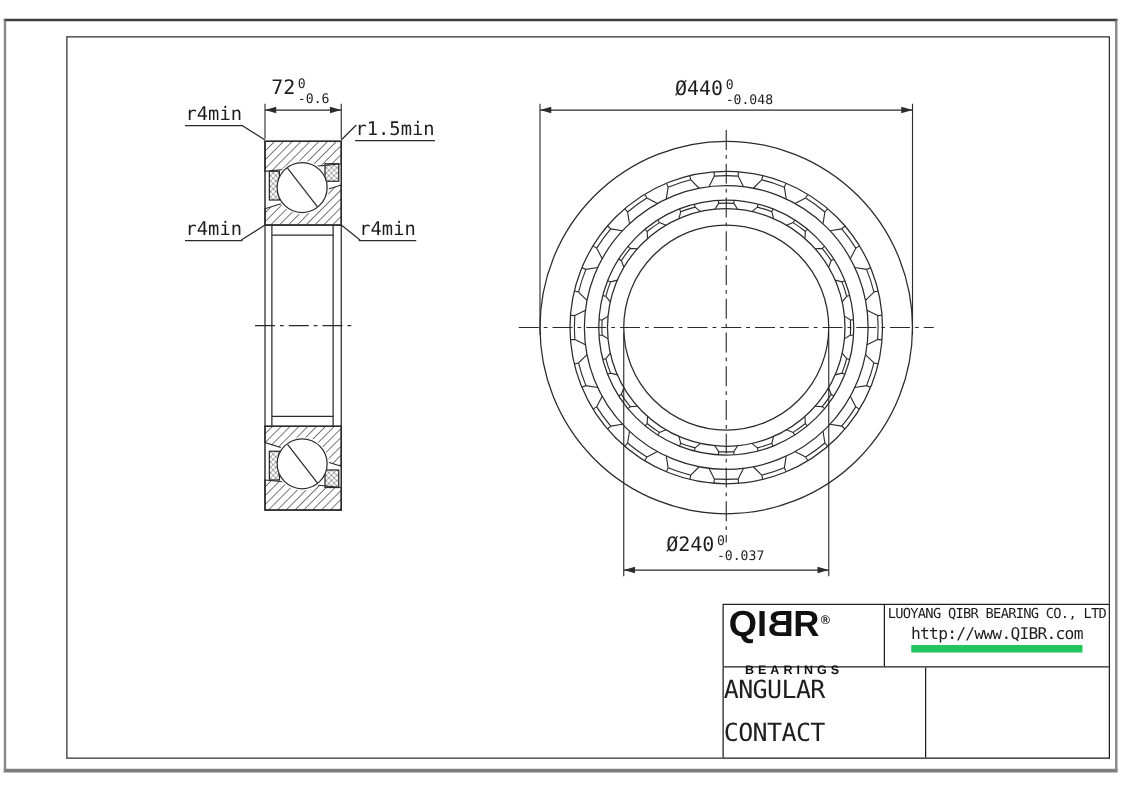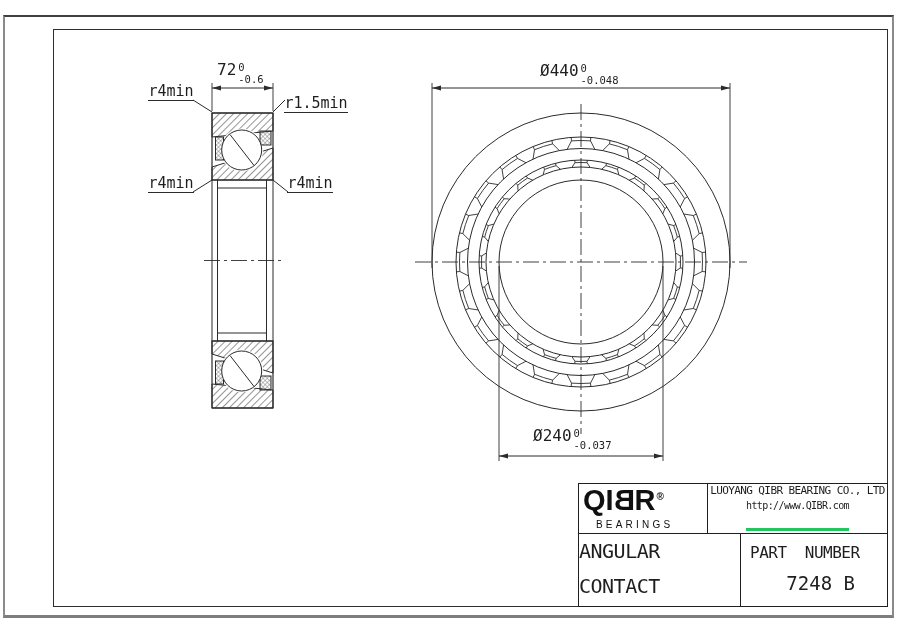--- a/index.html
+++ b/index.html
@@ -19,24 +19,24 @@
        border-bottom:1.4px solid #2b2b2b;text-align:center;white-space:nowrap}
   
   .tb{position:absolute;left:578px;top:483px;width:310px;height:124px;box-sizing:border-box;
       border:1.6px solid #1f1f1f;display:flex;flex-direction:column;background:#fff}
   .tb-row1{height:49px;flex:none;border-bottom:1.6px solid #1f1f1f;display:flex}
   .tb-logo{width:129px;flex:none;box-sizing:border-box;border-right:1.6px solid #1f1f1f;
       padding:2px 0 0 4px;font-family:"Liberation Sans","DejaVu Sans",sans-serif;color:#101010}
   .logo-line{font-size:29px;font-weight:900;letter-spacing:0;line-height:1}
   .logo-flip{display:inline-block;transform:scaleX(-1)}
   .logo-reg{font-size:10px;vertical-align:10px;font-weight:700;margin-left:1px}
-  .logo-sub{font-size:10px;font-weight:400;letter-spacing:3.2px;margin-left:13px;margin-top:4px}
+  .logo-sub{font-size:10px;font-weight:700;letter-spacing:3.2px;margin-left:13px;margin-top:16px}
   .tb-company{flex:1;display:flex;flex-direction:column;justify-content:flex-start;align-items:center;gap:3px}
   .company-name{font-size:11px;letter-spacing:-0.6px}
-  .company-url{font-size:10px;letter-spacing:-0.6px;border-bottom:3px solid #22c55e;padding-bottom:17px}
+  .company-url{font-size:13px;letter-spacing:-0.6px;border-bottom:6px solid #22c55e;padding-bottom:1px}
   .tb-row2{flex:1;display:flex}
   .tb-product{width:162px;flex:none;box-sizing:border-box;border-right:1.6px solid #1f1f1f;
       display:flex;flex-direction:column;justify-content:flex-start;align-items:center;
       font-size:20px;letter-spacing:-0.5px;line-height:1.75}
   .tb-part{flex:1;padding:9px 0 0 9px}
   .part-label{font-size:16px;letter-spacing:-0.5px;white-space:pre}
   .part-value{font-size:19px;margin-top:10px;text-align:right;padding-right:32px}
 </style>
 </head>
 <body>
@@ -190,18 +190,14 @@
     </div>
     <div class="tb-company">
       <div class="company-name">LUOYANG QIBR BEARING CO., LTD</div>
       <div class="company-url">http://www.QIBR.com</div>
     </div>
   </div>
   <div class="tb-row2">
     <div class="tb-product">
       <div>ANGULAR CONTACT</div>
     </div>
-    <div class="tb-part">
-      <div class="part-label">PART  NUMBER</div>
-      <div class="part-value">7248 B</div>
-    </div>
   </div>
 </div>
 
 </body></html>

